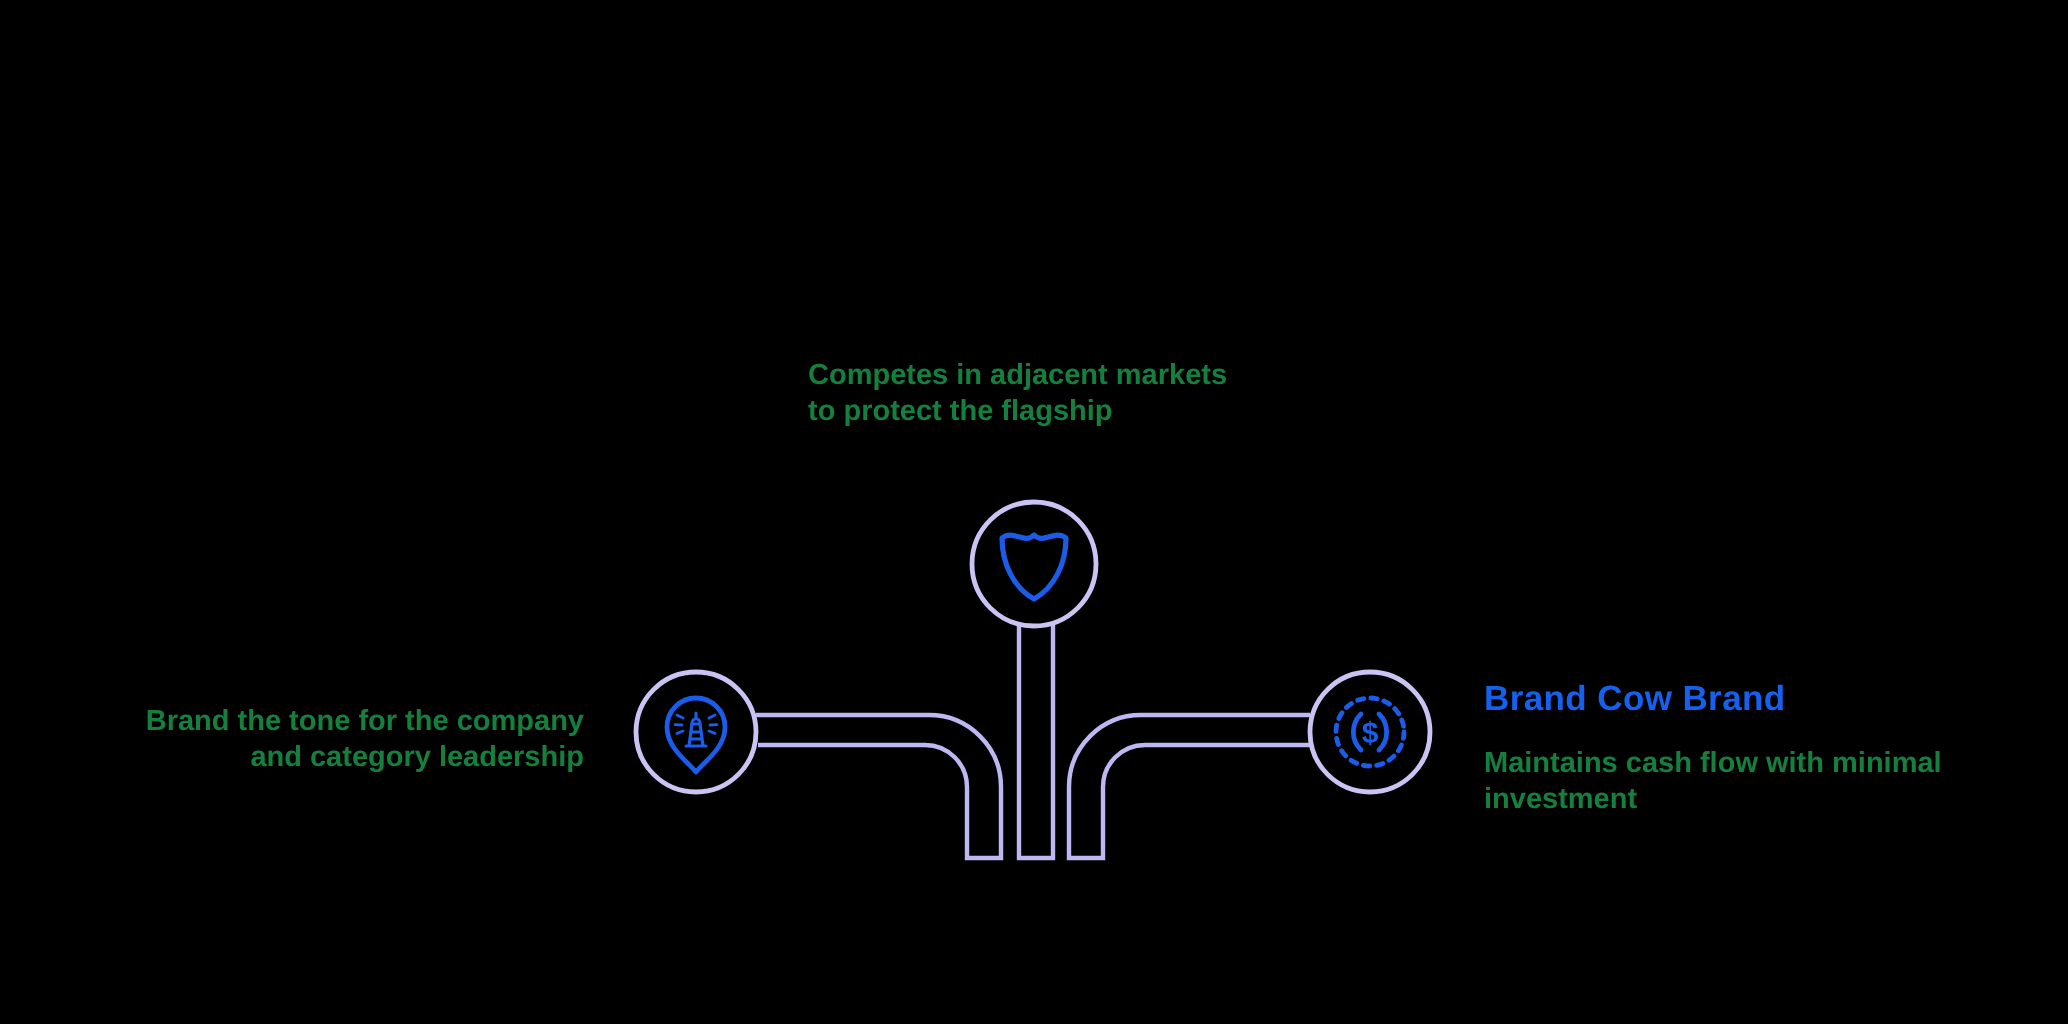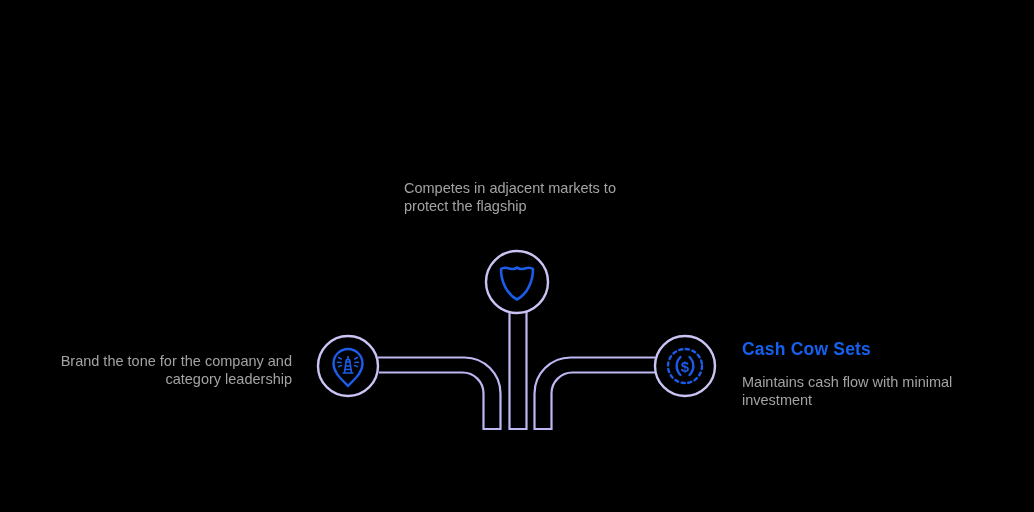--- a/index.html
+++ b/index.html
@@ -27,22 +27,22 @@
     font-size: 17.5px;
     line-height: 21px;
     font-weight: 700;
     color: #1660ee;
     letter-spacing: 0.2px;
   }
   .node-desc {
     margin-top: 14px;
     font-size: 14.5px;
     line-height: 17.5px;
-    font-weight: 400;
-    color: #a3a3a3;
+    font-weight: 700;
+    color: #15803d;
   }
   #flanker-block {
     left: 404px;
     top: 166px;
     width: 226px;
   }
   #flanker-block .node-title { text-align: center; }
   #flanker-block .node-desc  { text-align: left; }
   #flagship-block {
     left: 60px;
@@ -99,17 +99,17 @@
 
   <div class="node-text" id="flanker-block">
     <div class="node-desc">Competes in adjacent markets to protect the flagship</div>
   </div>
 
   <div class="node-text" id="flagship-block">
     <div class="node-desc">Brand the tone for the company and category leadership</div>
   </div>
 
   <div class="node-text" id="cashcow-block">
-    <div class="node-title">Cash Cow Sets</div>
+    <div class="node-title">Brand Cow Brand</div>
     <div class="node-desc">Maintains cash flow with minimal investment</div>
   </div>
 
 </div>
 
 </body></html>

